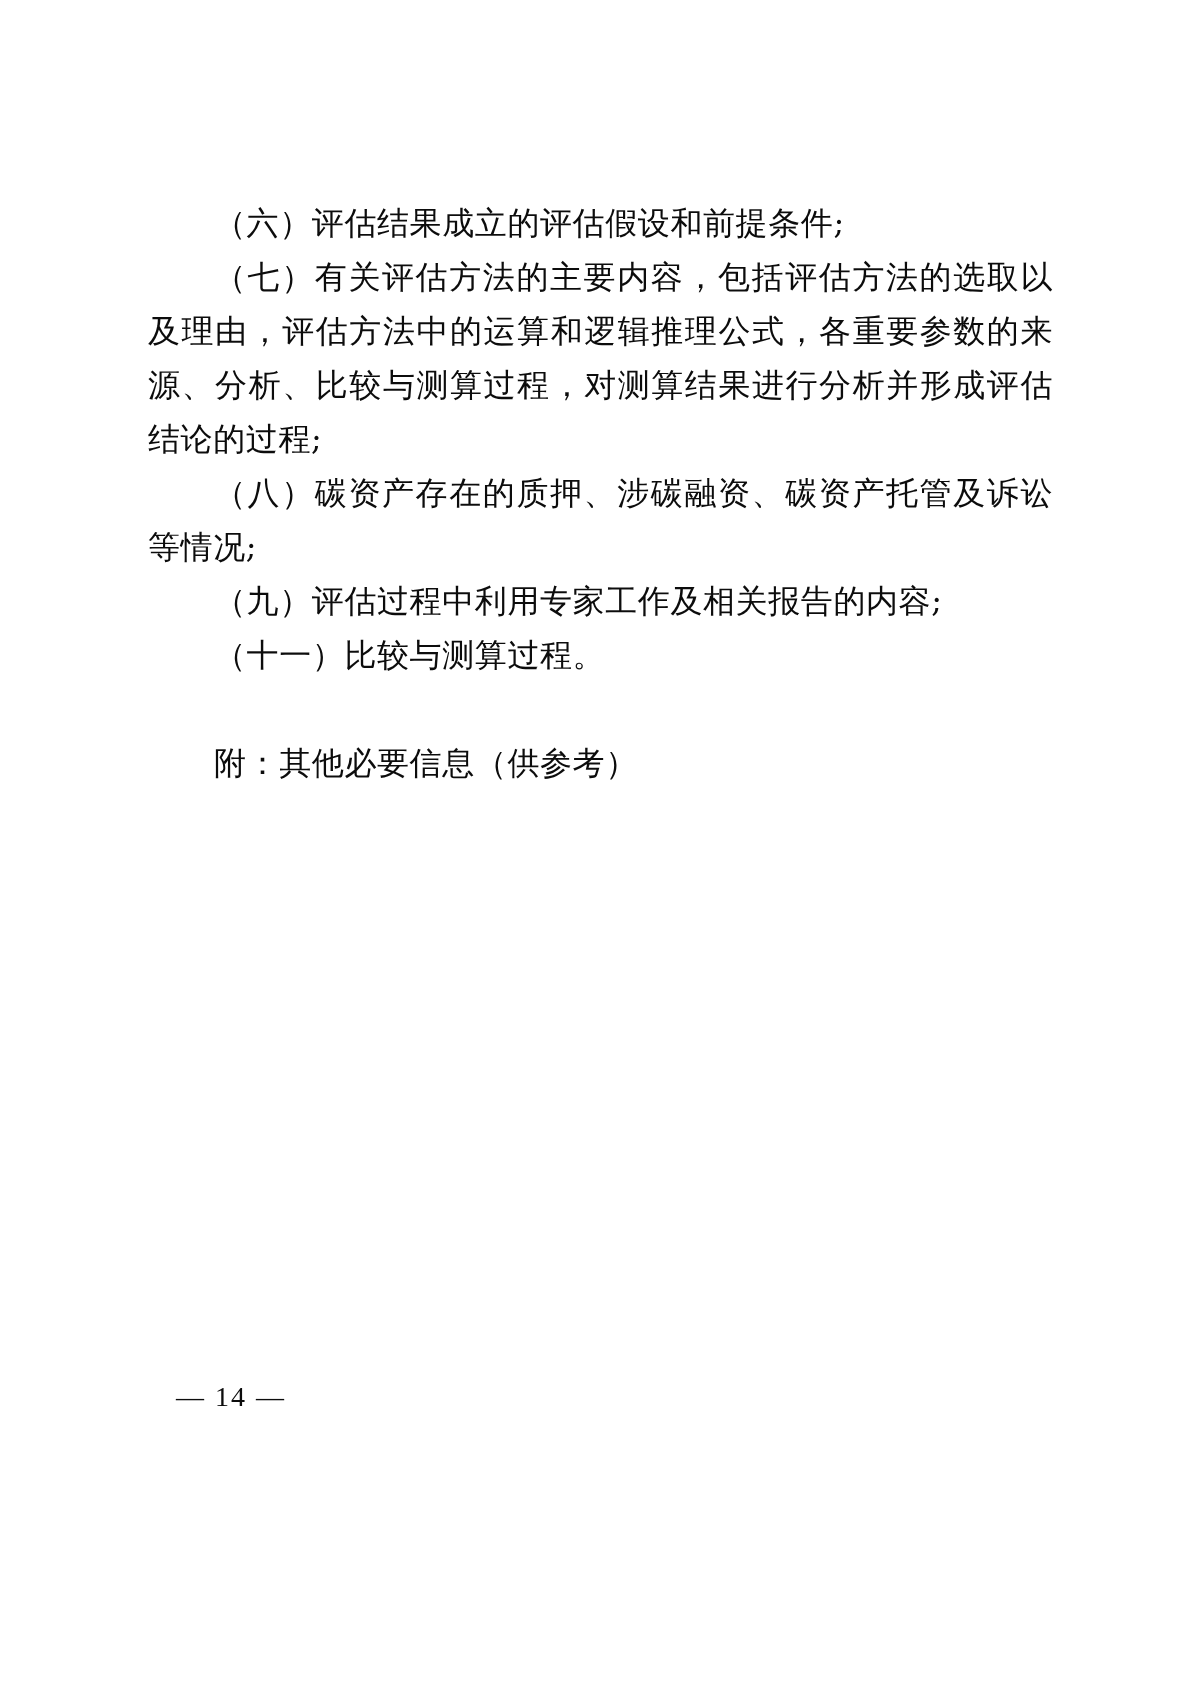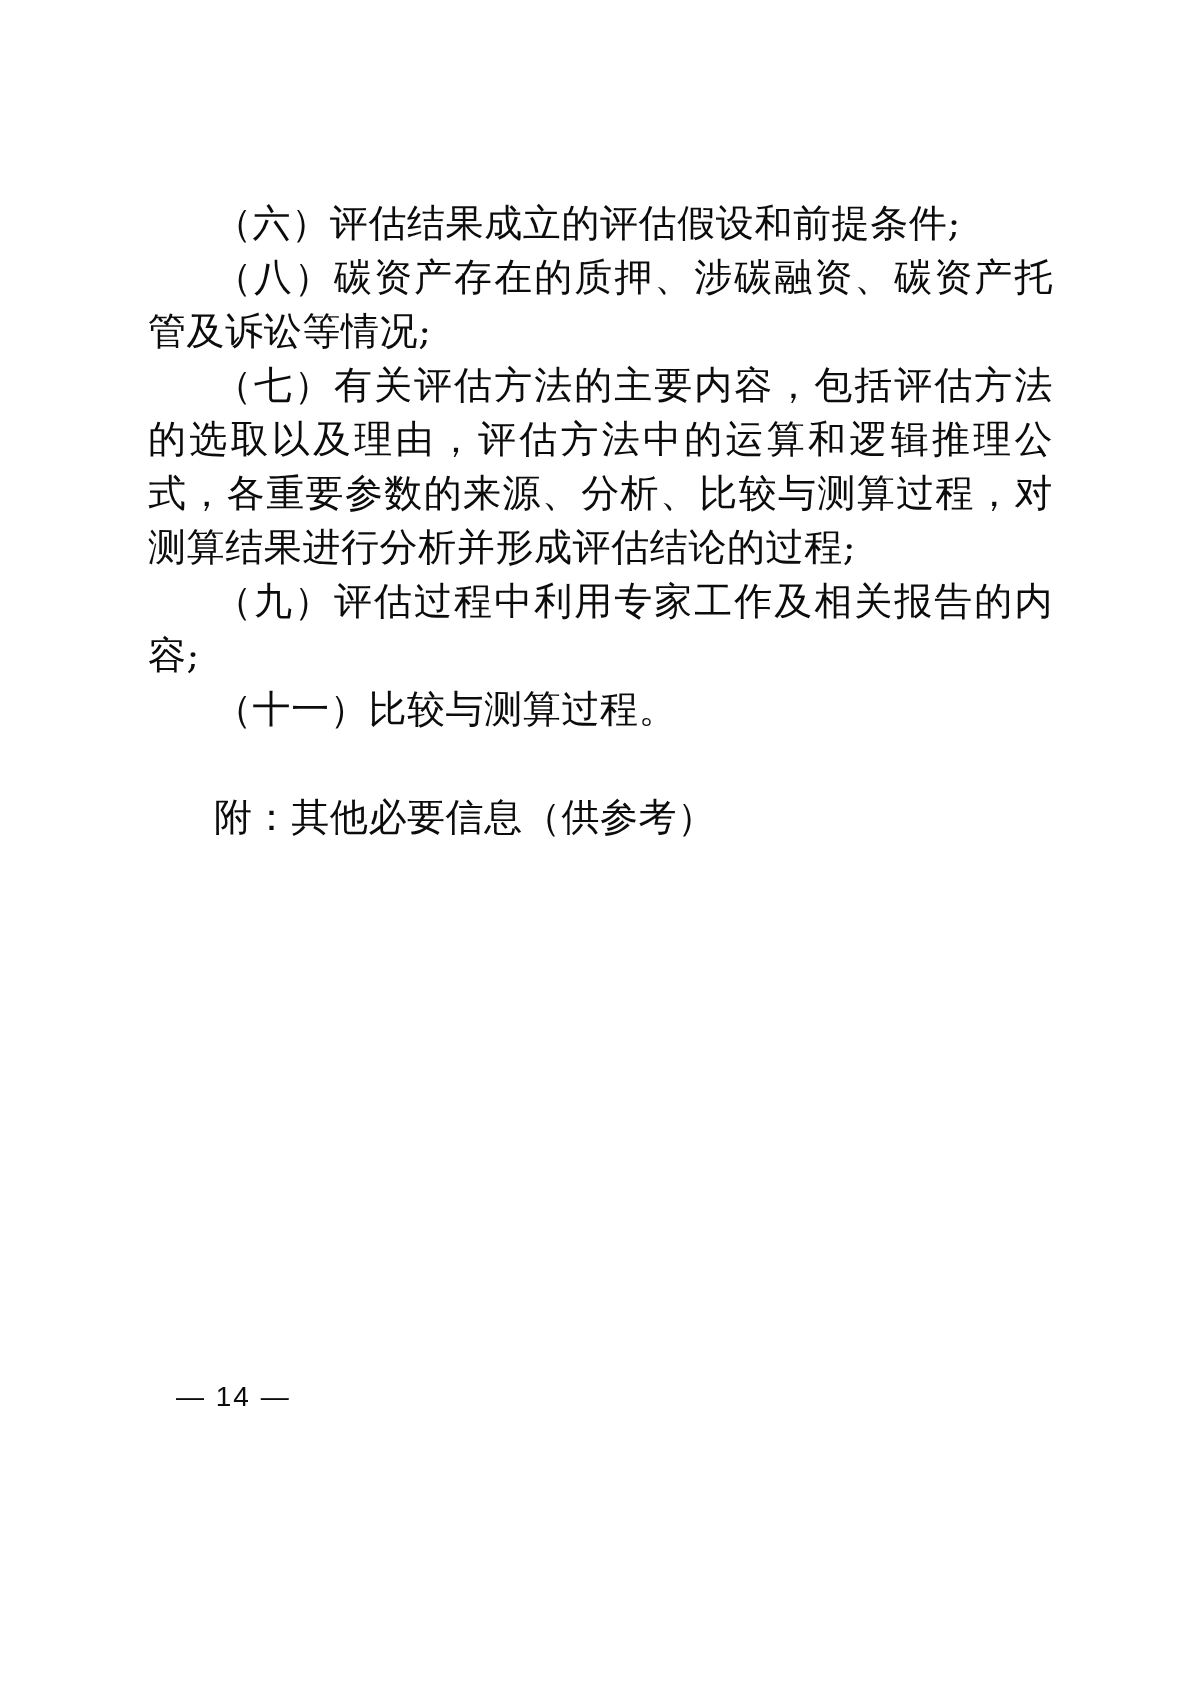--- a/index.html
+++ b/index.html
@@ -17,21 +17,21 @@
     font-family: "DejaVu Serif", "Liberation Serif", serif;
     color: #000000;
   }
   .content {
     position: absolute;
     left: 148px;
     top: 196px;
     width: 905px;
   }
   .para {
-    font-size: 38px;
+    font-size: 32px;
     line-height: 54px;
     letter-spacing: 0.6px;
     text-align: justify;
     text-justify: inter-ideograph;
     margin: 0 0 0 0;
     text-indent: 66px;
     color: #0c0c0c;
   }
   .spacer-blank {
     height: 54px;
@@ -40,30 +40,30 @@
     position: absolute;
     left: 0;
     top: 1381px;
     width: 1200px;
     text-align: left;
     padding-left: 176px;
     box-sizing: border-box;
     font-size: 28px;
     letter-spacing: 2px;
     color: #0c0c0c;
-    font-family: Liberation Sans, sans-serif;
+    font-family: Liberation Serif, serif;
   }
 </style>
 </head>
 <body>
 
 <div class="page">
   <div class="content">
     <p class="para">（六）评估结果成立的评估假设和前提条件;</p>
+    <p class="para">（七）有关评估方法的主要内容，包括评估方法的选取以及理由，评估方法中的运算和逻辑推理公式，各重要参数的来源、分析、比较与测算过程，对测算结果进行分析并形成评估结论的过程;</p>
     <p class="para">（八）碳资产存在的质押、涉碳融资、碳资产托管及诉讼等情况;</p>
-    <p class="para">（七）有关评估方法的主要内容，包括评估方法的选取以及理由，评估方法中的运算和逻辑推理公式，各重要参数的来源、分析、比较与测算过程，对测算结果进行分析并形成评估结论的过程;</p>
     <p class="para">（九）评估过程中利用专家工作及相关报告的内容;</p>
     <p class="para">（十一）比较与测算过程。</p>
     <div class="spacer-blank"></div>
     <p class="para">附：其他必要信息（供参考）</p>
   </div>
   <div class="footer">— 14 —</div>
 </div>
 
 </body></html>

